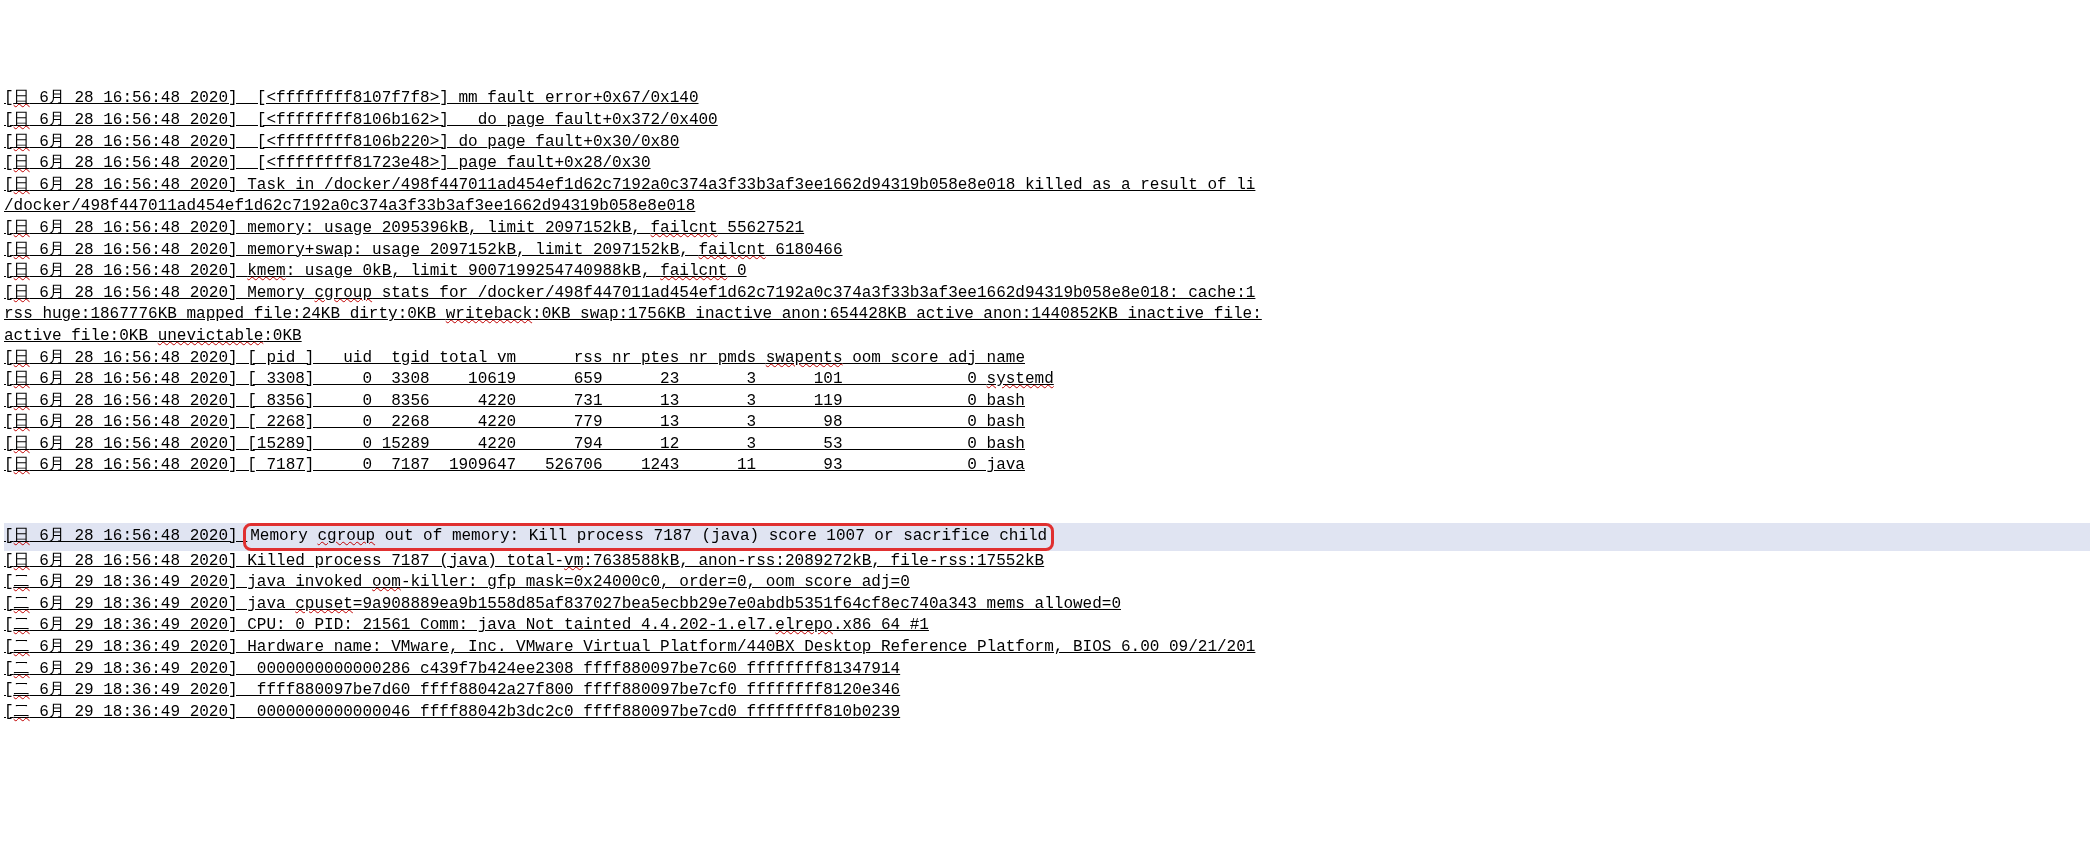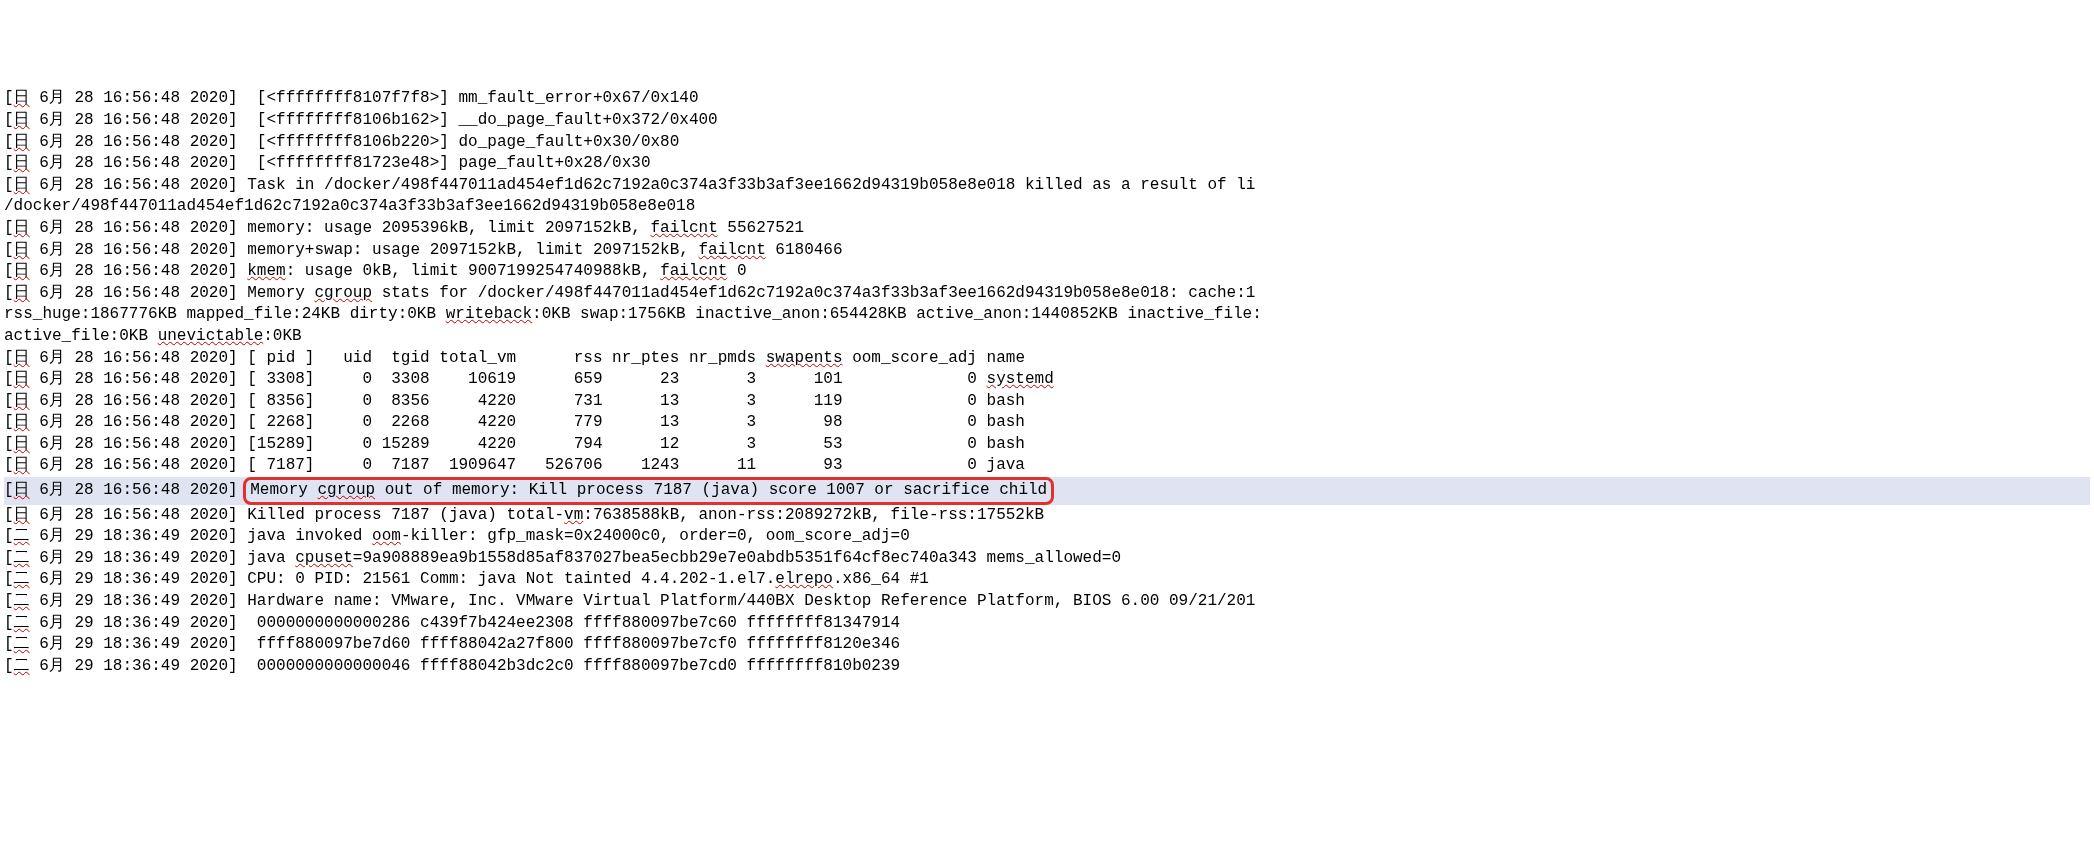--- a/index.html
+++ b/index.html
@@ -12,29 +12,31 @@
       font-size: 16px;
       background: #ffffff;
       color: #000000;
       white-space: pre;
       overflow-x: hidden;
       line-height: 1.35;
       padding: 2px 4px;
     }
     .log-line {
       display: block;
+      text-decoration: underline;
     }
     .squiggle {
       text-decoration-line: underline;
       text-decoration-style: wavy;
       text-decoration-color: #c00000;
       text-decoration-thickness: 1px;
     }
     .highlight-line {
       background-color: #e0e4f2;
+      margin-top: 46px;
     }
     .highlight-box {
       border: 3px solid #e03030;
       border-radius: 8px;
       display: inline-block;
       padding: 0 4px;
       margin-left: -4px;
     }
   </style>
 </head>

